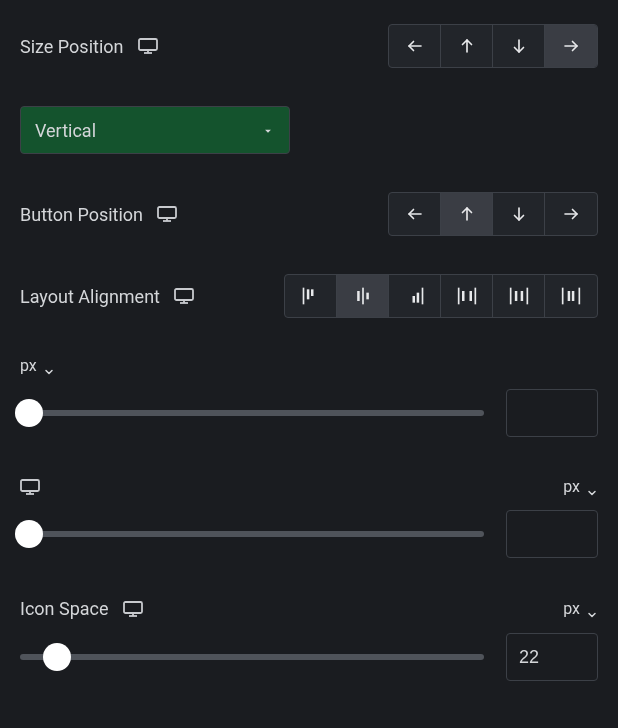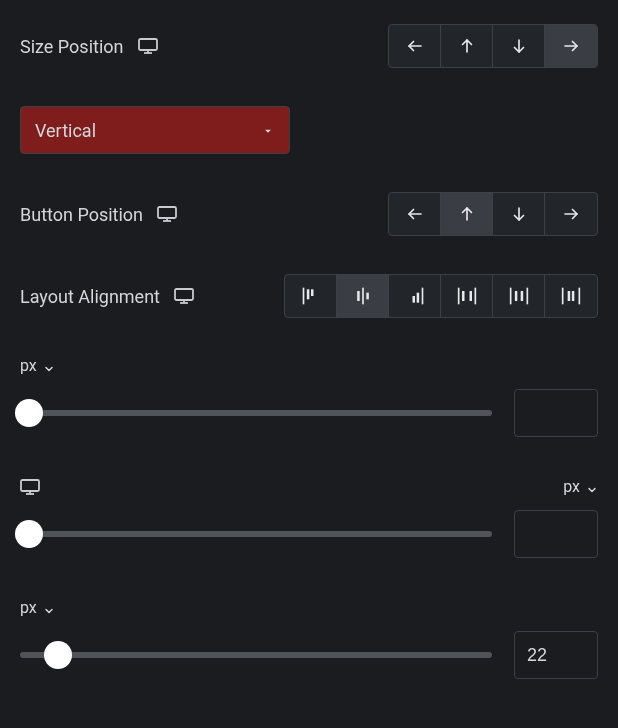--- a/index.html
+++ b/index.html
@@ -64,39 +64,39 @@
 
   .select-box {
     flex: 0 0 270px;
     height: 48px;
     border: 1px solid #3c4047;
     border-radius: 4px;
     display: flex;
     align-items: center;
     justify-content: space-between;
     padding: 0 14px;
-    background: #7f1d1d;
+    background: #14532d;
     cursor: pointer;
   }
   .select-box .sel-text {
     font-size: 18px;
     color: #d4d6d9;
   }
   .chevron-down { width: 14px; height: 14px; color: #d4d6d9; }
   .chevron-down svg { width: 100%; height: 100%; }
 
   .unit-row {
     display: flex;
     align-items: center;
     justify-content: space-between;
     margin-bottom: 14px;
   }
   .unit-sel {
     display: flex;
-    align-items: center;
+    align-items: flex-end;
     gap: 6px;
     font-size: 16px;
     color: #d4d6d9;
     cursor: pointer;
   }
   .unit-sel .chev { width: 12px; height: 12px; }
   .unit-sel .chev svg { width: 100%; height: 100%; }
 
   .slider-row {
     display: flex;
@@ -115,21 +115,21 @@
     position: absolute;
     top: 50%;
     transform: translate(-50%, -50%);
     width: 28px;
     height: 28px;
     background: #fff;
     border-radius: 50%;
     cursor: pointer;
   }
   .num-input {
-    width: 84px;
+    width: 92px;
     height: 48px;
     border: 1px solid #3c4047;
     border-radius: 4px;
     background: transparent;
     color: #d4d6d9;
     font-size: 18px;
     padding: 0 12px;
     outline: none;
   }
 </style>
@@ -316,20 +316,30 @@
   </div>
 </div>
 <div class="slider-row">
   <div class="slider-track">
     <div class="slider-thumb" style="left:2%"></div>
   </div>
   <input class="num-input" type="text" value="" style="">
 </div>
 
 <div class="unit-row">
+  <div class="row-label">
+    <span class="label-text">Icon Space</span>
+    <span class="device-icon">
+      <svg viewBox="0 0 20 16" fill="none" stroke="currentColor" stroke-width="1.8">
+          <rect x="1" y="1" width="18" height="11" rx="1.5"></rect>
+          <line x1="6" y1="15" x2="14" y2="15"></line>
+          <line x1="10" y1="12" x2="10" y2="15"></line>
+        </svg>
+    </span>
+  </div>
   <div class="unit-sel">
     <span>px</span>
     <span class="chev"><svg viewBox="0 0 24 24" fill="none" stroke="currentColor" stroke-width="3" stroke-linecap="round" stroke-linejoin="round">
           <polyline points="6 9 12 15 18 9"></polyline>
         </svg></span>
   </div>
 </div>
 <div class="slider-row" style="margin-bottom:0">
   <div class="slider-track">
     <div class="slider-thumb" style="left:8%"></div>

